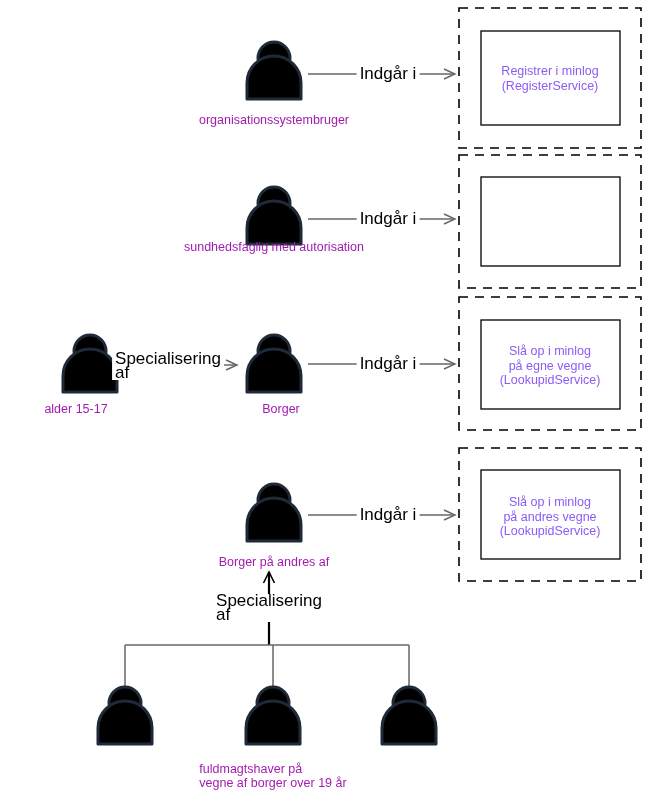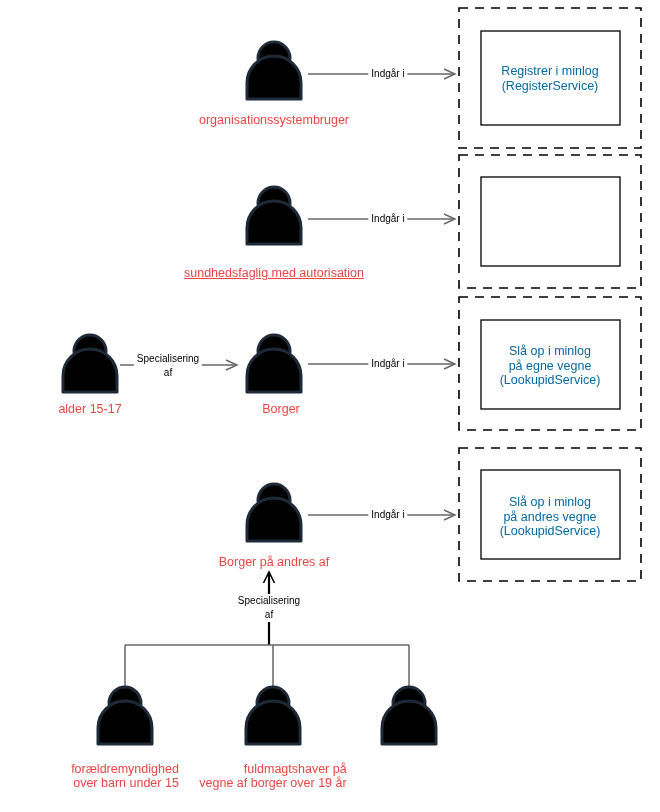--- a/index.html
+++ b/index.html
@@ -20,44 +20,44 @@
   }
   #vector-layer {
     position: absolute;
     left: 0;
     top: 0;
     width: 660px;
     height: 812px;
   }
   .lbl {
     position: absolute;
-    text-align: right;
+    text-align: left;
     font-size: 12.5px;
     line-height: 14px;
-    color: #ef4444;
+    color: #a21caf;
     white-space: pre;
     transform: translateX(-50%);
   }
   .edge-lbl {
     position: absolute;
-    text-align: center;
-    font-size: 10px;
+    text-align: left;
+    font-size: 17px;
     line-height: 14px;
     color: #000000;
     white-space: pre;
     background: #ffffff;
     padding: 0 3px;
     transform: translate(-50%, -50%);
   }
   .usecase-lbl {
     position: absolute;
     text-align: center;
     font-size: 12.5px;
     line-height: 14.5px;
-    color: #0369a1;
+    color: #8b5cf6;
     white-space: pre;
     transform: translate(-50%, -50%);
   }
 </style>
 </head>
 <body>
 
 <div id="canvas">
 
   <svg id="vector-layer" viewBox="0 0 660 812">
@@ -111,26 +111,24 @@
     <use href="#actor-glyph" x="0" y="0" transform="translate(274,220)"></use>
     <use href="#actor-glyph" x="0" y="0" transform="translate(90,368)"></use>
     <use href="#actor-glyph" x="0" y="0" transform="translate(274,368)"></use>
     <use href="#actor-glyph" x="0" y="0" transform="translate(274,517)"></use>
     <use href="#actor-glyph" x="0" y="0" transform="translate(125,720)"></use>
     <use href="#actor-glyph" x="0" y="0" transform="translate(273,720)"></use>
     <use href="#actor-glyph" x="0" y="0" transform="translate(409,720)"></use>
   </svg>
 
   <div class="lbl" style="left:274px; top:113px;">organisationssystembruger</div>
-  <div class="lbl" style="left:274px; top:266px;text-decoration:underline;">sundhedsfaglig med autorisation</div>
-  <div class="lbl" style="left:90px; top:402px;">alder 15-17</div>
+  <div class="lbl" style="left:274px; top:240px;">sundhedsfaglig med autorisation</div>
+  <div class="lbl" style="left:76px; top:402px;">alder 15-17</div>
   <div class="lbl" style="left:281px; top:402px;">Borger</div>
   <div class="lbl" style="left:274px; top:555px;">Borger på andres af</div>
-  <div class="lbl" style="left:125px; top:762px;">forældremyndighed
-over barn under 15</div>
   <div class="lbl" style="left:273px; top:762px;">fuldmagtshaver på
 vegne af borger over 19 år</div>
 
   <div class="usecase-lbl" style="left:550px; top:78px;">Registrer i minlog
 (RegisterService)</div>
   <div class="usecase-lbl" style="left:550px; top:366px;">Slå op i minlog
 på egne vegne
 (LookupidService)</div>
   <div class="usecase-lbl" style="left:550px; top:517px;">Slå op i minlog
 på andres vegne

